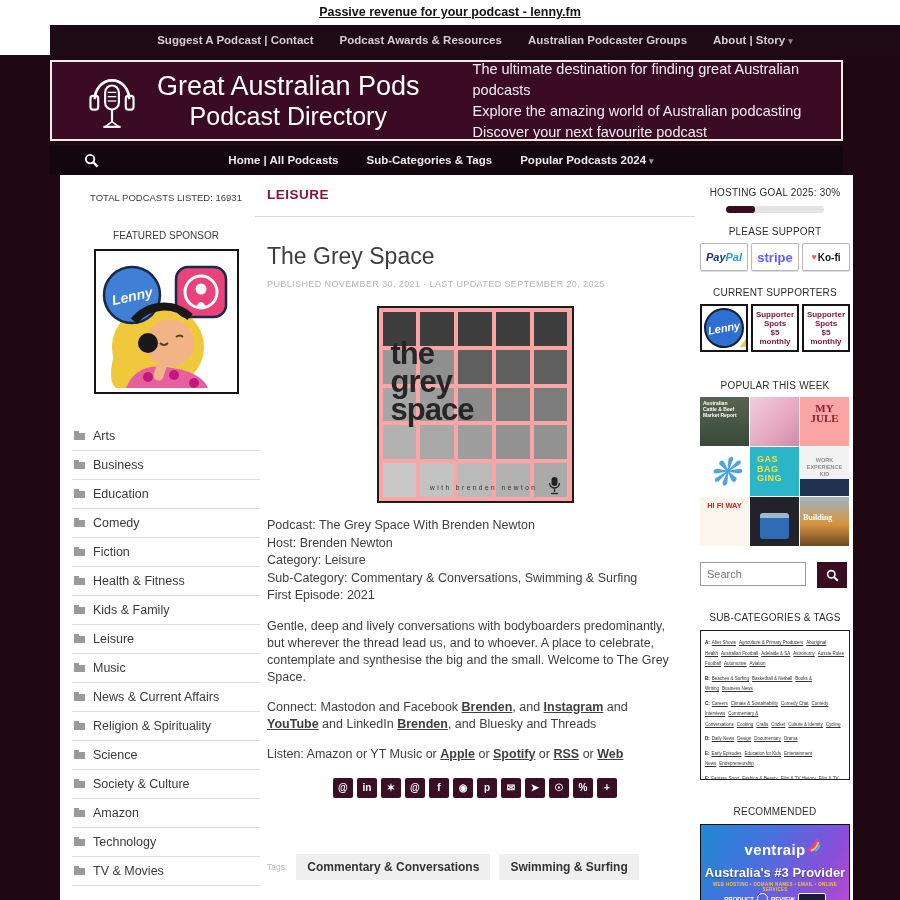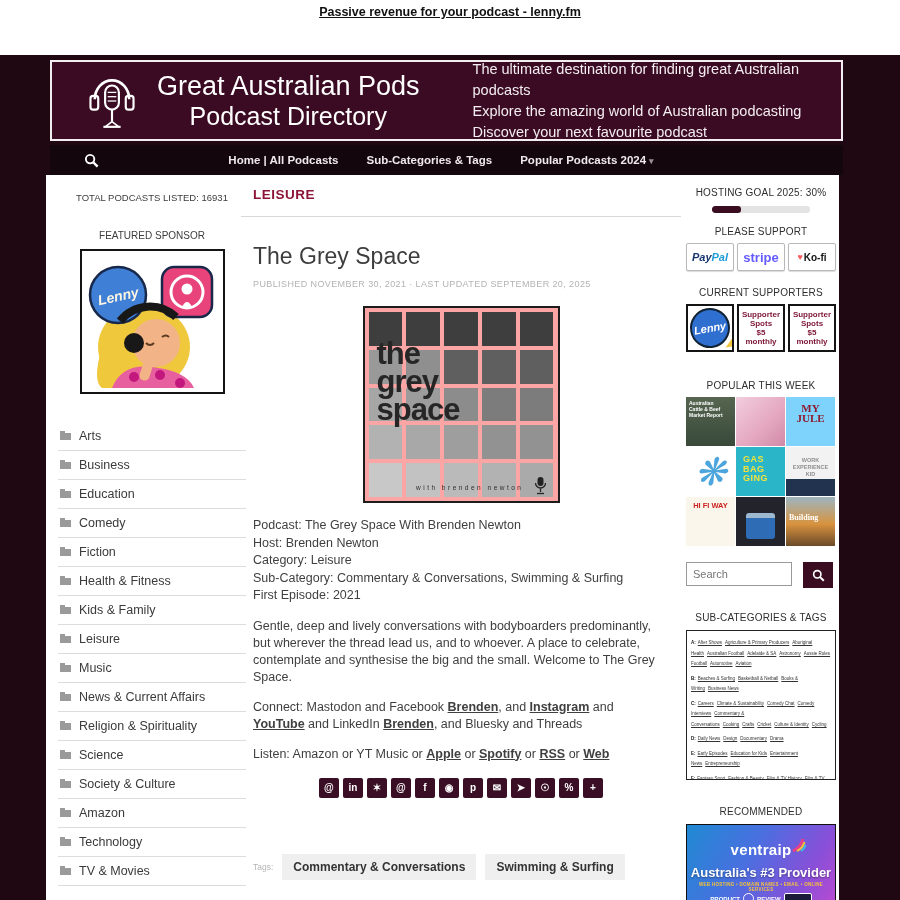--- a/index.html
+++ b/index.html
@@ -24,21 +24,21 @@
   .banner-tag{color:#f4edf1;font-size:14.5px;line-height:21px;margin-left:42px;white-space:pre-line;}
 
   
   .main-nav{position:absolute;left:50px;top:145px;width:793px;height:30px;background:#14060d;display:flex;align-items:center;}
   .main-nav .search-ico{margin-left:34px;}
   .main-nav .mn-items{flex:1;display:flex;justify-content:center;gap:28px;margin-right:60px;}
   .main-nav .mn-item{color:#efe8ec;font-size:11.5px;font-weight:bold;white-space:nowrap;cursor:pointer;}
   .main-nav .caret{color:#9b8d95;font-size:9px;margin-left:3px;}
 
   
-  .content{position:absolute;left:46px;top:175px;width:793px;height:725px;background:#ffffff;text-decoration:underline;}
+  .content{position:absolute;left:60px;top:175px;width:793px;height:725px;background:#ffffff;text-decoration:underline;}
 
   
   .sb-left{position:absolute;left:12px;top:12px;width:188px;}
   .total-line{font-size:9.5px;color:#3c3c3c;text-align:center;margin-top:5px;}
   .feat-label{font-size:10px;color:#3c3c3c;text-align:center;margin-top:27px;}
   .sponsor-box{width:141px;height:141px;border:2px solid #141414;margin:8px auto 0;background:#fff;cursor:pointer;}
   .cats{margin-top:28px;}
   .cat-row{display:flex;align-items:center;height:20px;padding:4px 0 4px 2px;border-bottom:1px solid #dcdcdc;cursor:pointer;}
   .folder{width:11px;height:7px;background:#9a9a9a;position:relative;margin-right:8px;flex:0 0 auto;}
   .folder::before{content:"";position:absolute;left:0;top:-2px;width:5px;height:2px;background:#9a9a9a;}
@@ -91,21 +91,21 @@
   .lenny-pencil{position:absolute;right:-4px;bottom:-4px;width:0;height:0;border-left:10px solid transparent;border-bottom:10px solid #f0c43c;}
   .sup-text{font-size:8px;font-weight:bold;color:#7c1535;text-align:center;line-height:9px;white-space:pre-line;}
   .h-popular{margin-top:28px;}
   .pop-grid{display:grid;grid-template-columns:repeat(3,49px);gap:1px;margin-top:6px;}
   .pop-tile{width:49px;height:49px;position:relative;overflow:hidden;cursor:pointer;}
   .pop-tile .tl{position:absolute;inset:3px;font-size:5.5px;font-weight:bold;white-space:pre-line;}
   .pop-tile .art{position:absolute;}
   .tile-0{background:linear-gradient(#55654f,#39493a);}
   .tile-0 .tl{color:#fff;font-size:5px;line-height:6px;}
   .tile-1{background:linear-gradient(135deg,#f2cddd 0%,#e4a7bf 60%,#d089a7 100%);}
-  .tile-2{background:#7dd3fc;}
+  .tile-2{background:#fca5a5;}
   .tile-2 .tl{color:#8e1b2e;font-family:"Liberation Serif",serif;font-size:11px;line-height:10px;text-align:center;top:6px;}
   .tile-3{background:#ffffff;}
   .tile-3 .art{inset:0;display:flex;align-items:center;justify-content:center;color:#4da5dd;font-size:38px;}
   .tile-3 .art::before{content:"❋";}
   .tile-4{background:#2ab5c9;}
   .tile-4 .tl{color:#f2e23c;font-size:9px;line-height:9.5px;letter-spacing:.5px;left:7px;top:8px;}
   .tile-5{background:linear-gradient(#f2f2f2 66%,#223350 66%);}
   .tile-5 .tl{color:#8f8f8f;font-size:5.5px;line-height:7px;text-align:center;top:10px;}
   .tile-6{background:#faf6ec;}
   .tile-6 .tl{color:#cc2222;font-size:7.5px;text-align:center;top:4px;}
@@ -133,20 +133,26 @@
 </style>
 </head>
 <body>
 
 <div id="app">
 
   <div class="top-strip">
     <a>Passive revenue for your podcast - lenny.fm</a>
   </div>
 
+  <div class="top-menu">
+    <span class="tm-item">Suggest A Podcast | Contact</span>
+    <span class="tm-item">Podcast Awards &amp; Resources</span>
+    <span class="tm-item">Australian Podcaster Groups</span>
+    <span class="tm-item"><span>About | Story</span><span class="caret">▾</span></span>
+  </div>
 
   <div class="banner">
     <svg class="logo" width="52" height="62" viewBox="0 0 60 72">
       <path d="M10 34 a20 22 0 0 1 40 0" fill="none" stroke="#fff" stroke-width="3"></path>
       <rect x="5" y="30" width="9" height="16" rx="3" fill="none" stroke="#fff" stroke-width="2.5"></rect>
       <rect x="46" y="30" width="9" height="16" rx="3" fill="none" stroke="#fff" stroke-width="2.5"></rect>
       <rect x="22" y="18" width="16" height="28" rx="8" fill="none" stroke="#fff" stroke-width="2.5"></rect>
       <line x1="25" y1="26" x2="35" y2="26" stroke="#fff" stroke-width="1.5"></line>
       <line x1="25" y1="31" x2="35" y2="31" stroke="#fff" stroke-width="1.5"></line>
       <line x1="25" y1="36" x2="35" y2="36" stroke="#fff" stroke-width="1.5"></line>

